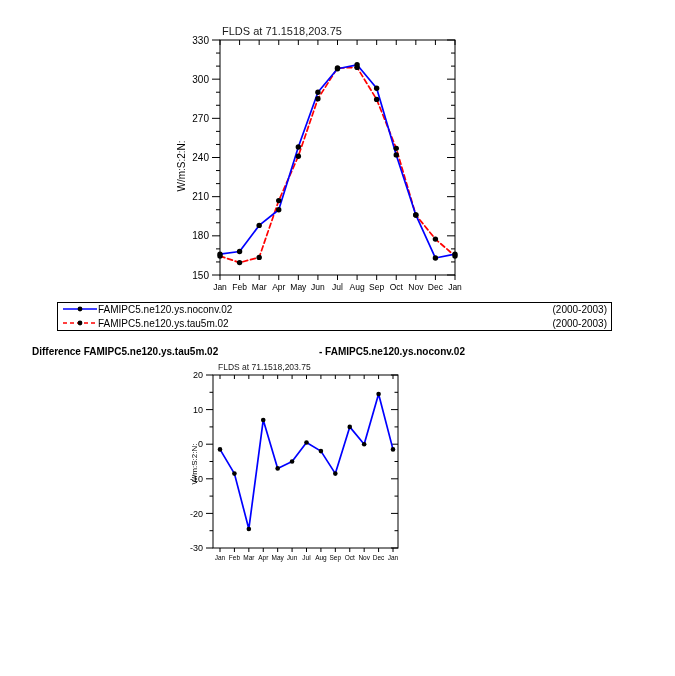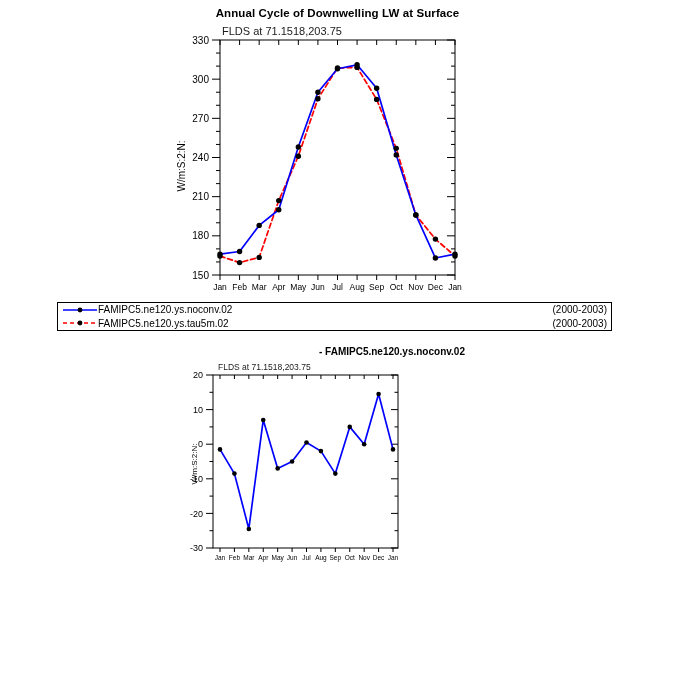--- a/index.html
+++ b/index.html
@@ -6,35 +6,34 @@
   .page{position:relative;width:675px;height:676px;background:#ffffff;overflow:hidden;
         font-family:"Liberation Sans",sans-serif;color:#000;}
   .abs{position:absolute;}
   #charts{position:absolute;left:0;top:0;}
   svg text{font-family:"Liberation Sans",sans-serif;fill:#000;}
   .main-title{left:0;top:7px;width:675px;text-align:center;font-size:11.5px;font-weight:bold;letter-spacing:0.1px;}
   .main-subtitle{left:222px;top:25px;font-size:11px;color:#1a1a1a;}
   .main-ylabel{left:181px;top:166px;transform:translate(-50%,-50%) rotate(-90deg);font-size:10px;white-space:nowrap;}
   .legend-box{left:57px;top:302px;width:555px;height:29px;border:1px solid #000;box-sizing:border-box;
               display:flex;flex-direction:column;justify-content:space-around;}
-  .legend-row{display:flex;align-items:center;height:13px;padding:0 4px;font-size:10px;line-height:13px;}
+  .legend-row{display:flex;height:13px;padding:0 4px;font-size:10px;line-height:13px;}
   .legend-row .lsvg{flex:0 0 36px;height:12px;}
   .llabel{white-space:nowrap;}
   .lrange{margin-left:auto;white-space:nowrap;}
   .diff-title-left{left:32px;top:346px;font-size:10px;font-weight:bold;}
   .diff-title-right{left:319px;top:346px;font-size:10px;font-weight:bold;}
   .diff-subtitle{left:218px;top:362px;font-size:8.5px;color:#1a1a1a;}
   .diff-ylabel{left:194px;top:464px;transform:translate(-50%,-50%) rotate(-90deg);font-size:8px;white-space:nowrap;}
 </style>
 </head>
 <body>
 
 <div class="page">
 
-  <div class="abs main-title">Annual Cycle of Downwelling LW at Surface</div>
   <div class="abs main-subtitle">FLDS at 71.1518,203.75</div>
   <div class="abs main-ylabel">W/m:S:2:N:</div>
 
   <svg id="charts" width="675" height="676">
       <g>
         <rect x="220" y="40" width="235" height="235" fill="none" stroke="#000" stroke-width="1"></rect>
         <line x1="212" y1="275" x2="220" y2="275" stroke="#000" stroke-width="1"></line>
         <line x1="447" y1="275" x2="455" y2="275" stroke="#000" stroke-width="1"></line>
         <text x="209" y="278.5" text-anchor="end" font-size="10">150</text>
         <line x1="216" y1="261.94444444444446" x2="220" y2="261.94444444444446" stroke="#000" stroke-width="1"></line>
@@ -245,17 +244,18 @@
     <div class="legend-row">
       <svg class="lsvg" width="36" height="12">
         <line x1="1" y1="6" x2="35" y2="6" stroke-width="1.7" stroke-dasharray="4 3" stroke="#ff0000"></line>
         <circle cx="18" cy="6" r="2.4" fill="#000000"></circle>
       </svg>
       <span class="llabel">FAMIPC5.ne120.ys.tau5m.02</span>
       <span class="lrange">(2000-2003)</span>
     </div>
   </div>
 
+  <div class="abs diff-title-left">Difference FAMIPC5.ne120.ys.tau5m.02</div>
   <div class="abs diff-title-right">- FAMIPC5.ne120.ys.noconv.02</div>
   <div class="abs diff-subtitle">FLDS at 71.1518,203.75</div>
   <div class="abs diff-ylabel">W/m:S:2:N:</div>
 
 </div>
 
 </body></html>

